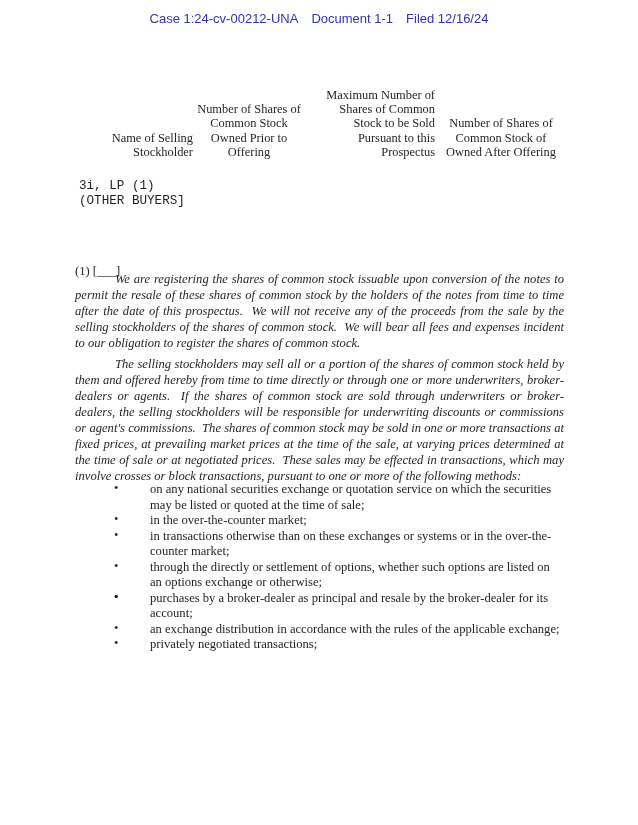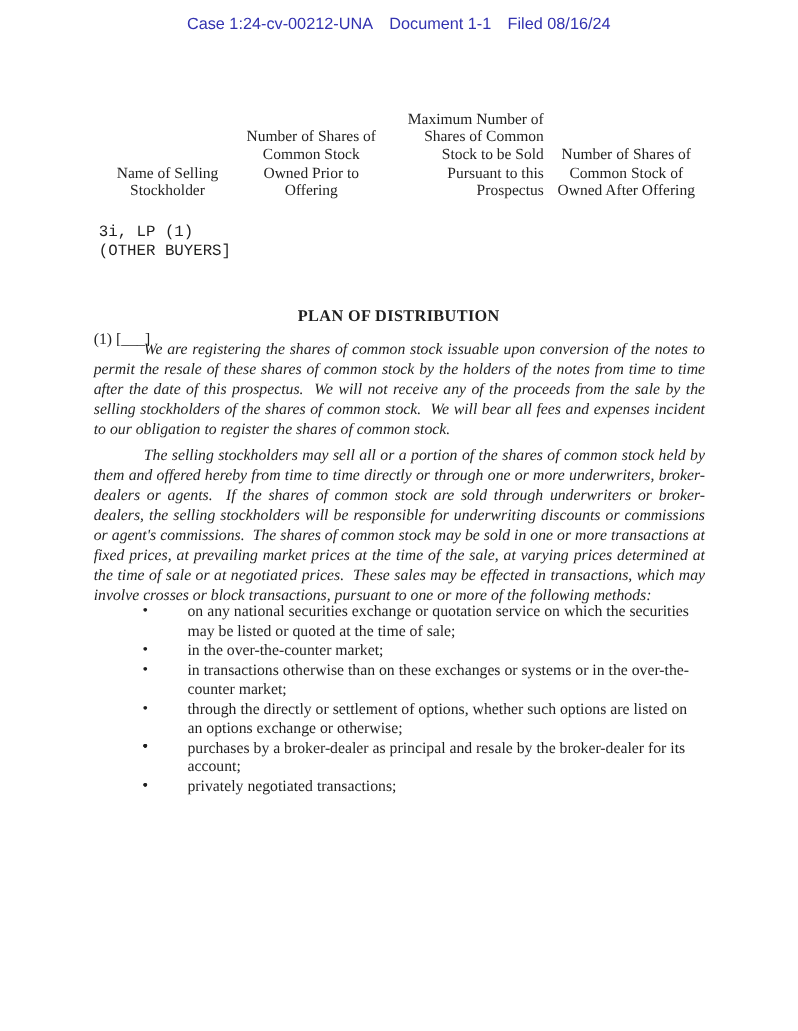--- a/index.html
+++ b/index.html
@@ -37,21 +37,21 @@
     width: 638px;
     height: 73px;
     font-size: 12.4px;
     line-height: 14.2px;
   }
   .sh-col {
     position: absolute;
     bottom: 0;
     white-space: pre-line;
   }
-  .col1 { left: 75px;  width: 118px; text-align: center; }
+  .col1 { left: 75px;  width: 118px; text-align: right; }
   .col2 { left: 187px; width: 124px; text-align: center; }
   .col3 { left: 311px; width: 124px; text-align: right; }
   .col4 { left: 434px; width: 134px; text-align: center; }
   .sh-row {
     position: absolute;
     top: 179px;
     left: 79px;
     white-space: pre-line;
     line-height: 14.5px;
     font-family: Liberation Mono, monospace;
@@ -104,21 +104,21 @@
   }
 </style>
 </head>
 <body>
 
 <div class="page">
 
   <div class="case-header">
     <span>Case 1:24-cv-00212-UNA</span>
     <span>Document 1-1</span>
-    <span>Filed 08/16/24</span>
+    <span>Filed 12/16/24</span>
   </div>
 
   <div class="sh-table">
     <div class="sh-col col1">Name of Selling
 Stockholder</div>
     <div class="sh-col col2">Number of Shares of
 Common Stock
 Owned Prior to
 Offering</div>
     <div class="sh-col col3">Maximum Number of
@@ -129,21 +129,20 @@
     <div class="sh-col col4">Number of Shares of
 Common Stock of
 Owned After Offering</div>
   </div>
 
   <div class="sh-row">3i, LP (1)
 (OTHER BUYERS]</div>
 
   <div class="sh-footnote">(1) [___]</div>
 
-  <h1 class="doc-heading">PLAN OF DISTRIBUTION</h1>
 
   <p class="para para1">We are registering the shares of common stock issuable upon conversion of the notes to permit the resale of these shares of common stock by the holders of the notes from time to time after the date of this prospectus.  We will not receive any of the proceeds from the sale by the selling stockholders of the shares of common stock.  We will bear all fees and expenses incident to our obligation to register the shares of common stock.</p>
 
   <p class="para para2">The selling stockholders may sell all or a portion of the shares of common stock held by them and offered hereby from time to time directly or through one or more underwriters, broker-dealers or agents.  If the shares of common stock are sold through underwriters or broker-dealers, the selling stockholders will be responsible for underwriting discounts or commissions or agent's commissions.  The shares of common stock may be sold in one or more transactions at fixed prices, at prevailing market prices at the time of the sale, at varying prices determined at the time of sale or at negotiated prices.  These sales may be effected in transactions, which may involve crosses or block transactions, pursuant to one or more of the following methods:</p>
 
   <div class="bullets">
     <div class="bullet-item">
       <span class="bullet-marker">•</span>
       <span>on any national securities exchange or quotation service on which the securities may be listed or quoted at the time of sale;</span>
     </div>
@@ -164,20 +163,21 @@
     </div>
     <div class="bullet-item">
       <span class="bullet-marker">•</span>
     </div>
     <div class="bullet-item">
       <span class="bullet-marker">•</span>
       <span>purchases by a broker-dealer as principal and resale by the broker-dealer for its account;</span>
     </div>
     <div class="bullet-item">
       <span class="bullet-marker">•</span>
+      <span>an exchange distribution in accordance with the rules of the applicable exchange;</span>
     </div>
     <div class="bullet-item">
       <span class="bullet-marker">•</span>
       <span>privately negotiated transactions;</span>
     </div>
   </div>
 
 </div>
 
 </body></html>

